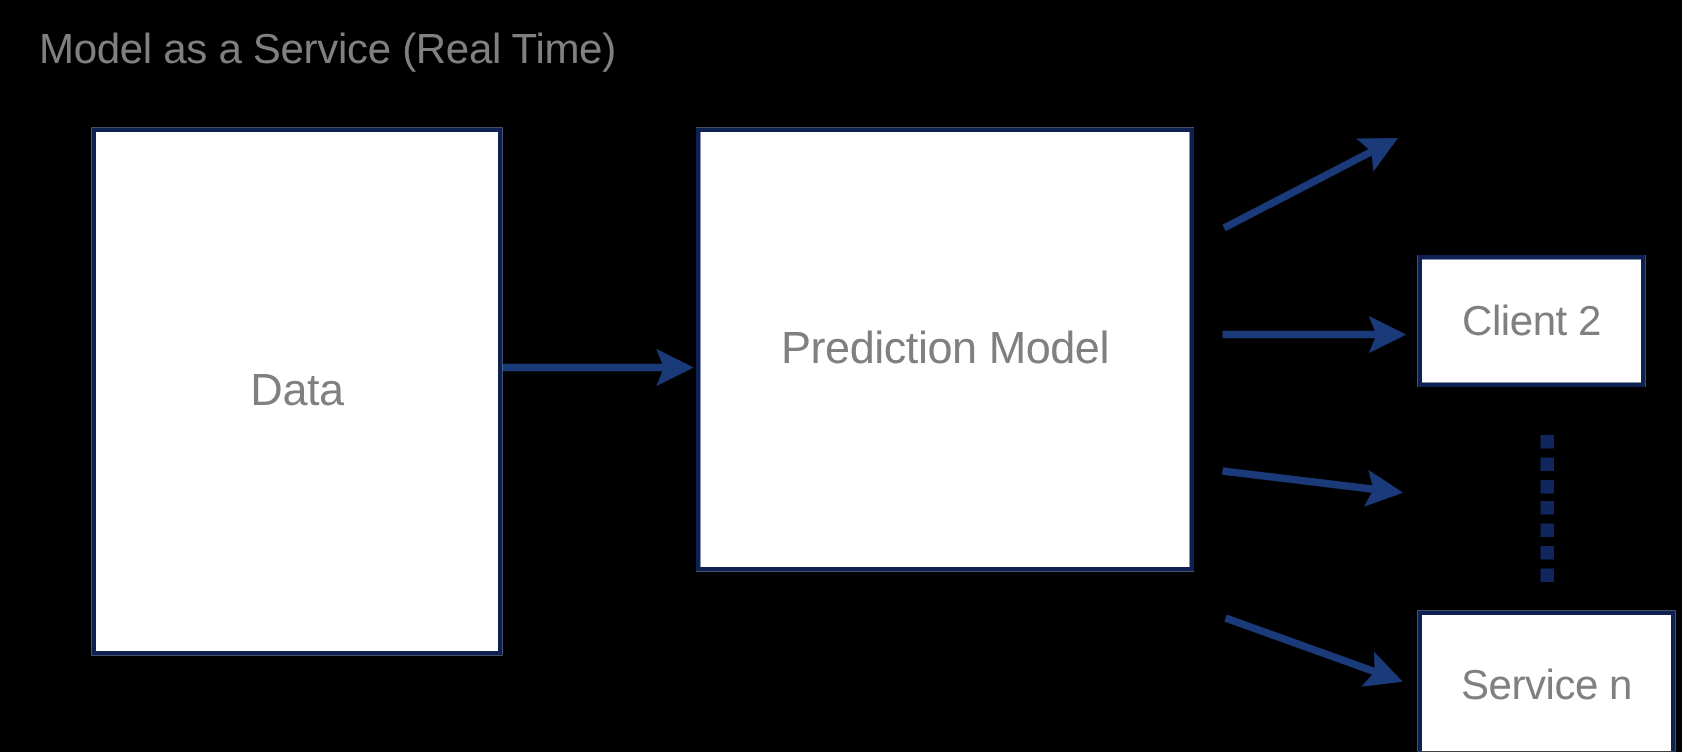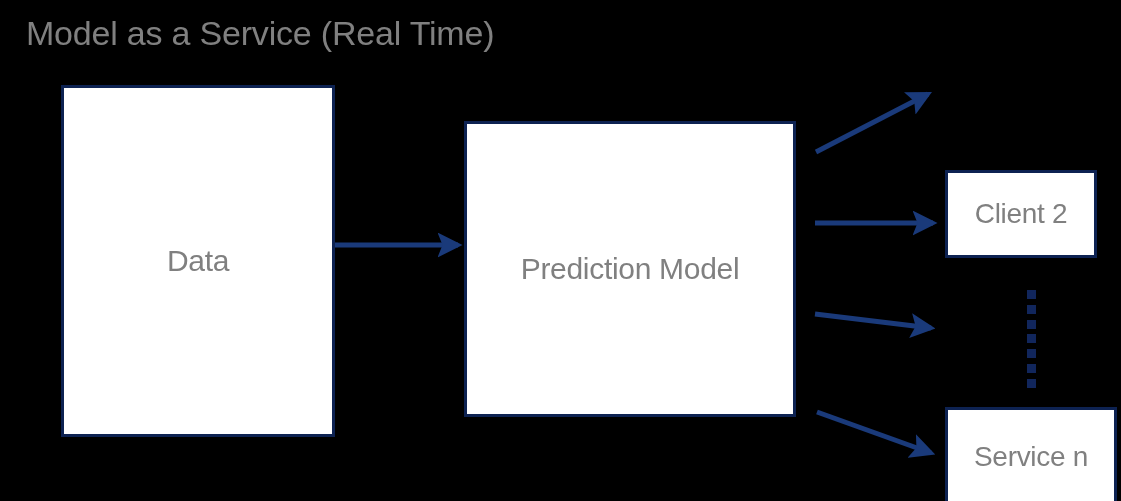--- a/index.html
+++ b/index.html
@@ -20,21 +20,21 @@
     left: 0;
     top: 0;
     width: 1121px;
     height: 501px;
     pointer-events: none;
   }
   .diagram-title {
     position: absolute;
     left: 26px;
     top: 14px;
-    font-size: 34px;
+    font-size: 28px;
     line-height: 38px;
     color: #808080;
     white-space: nowrap;
     letter-spacing: -0.2px;
   }
   .node-box {
     position: absolute;
     box-sizing: border-box;
     background: #ffffff;
     border: 3px solid #0d2252;
@@ -56,21 +56,20 @@
     left: 61px;
     top: 85px;
     width: 274px;
     height: 352px;
   }
   #box-prediction-model {
     left: 464px;
     top: 85px;
     width: 332px;
     height: 296px;
-    margin-top: 36px;
   }
   #box-client-1 {
     left: 945px;
     top: 35px;
     width: 172px;
     height: 92px;
   }
   #box-client-2 {
     left: 945px;
     top: 170px;

